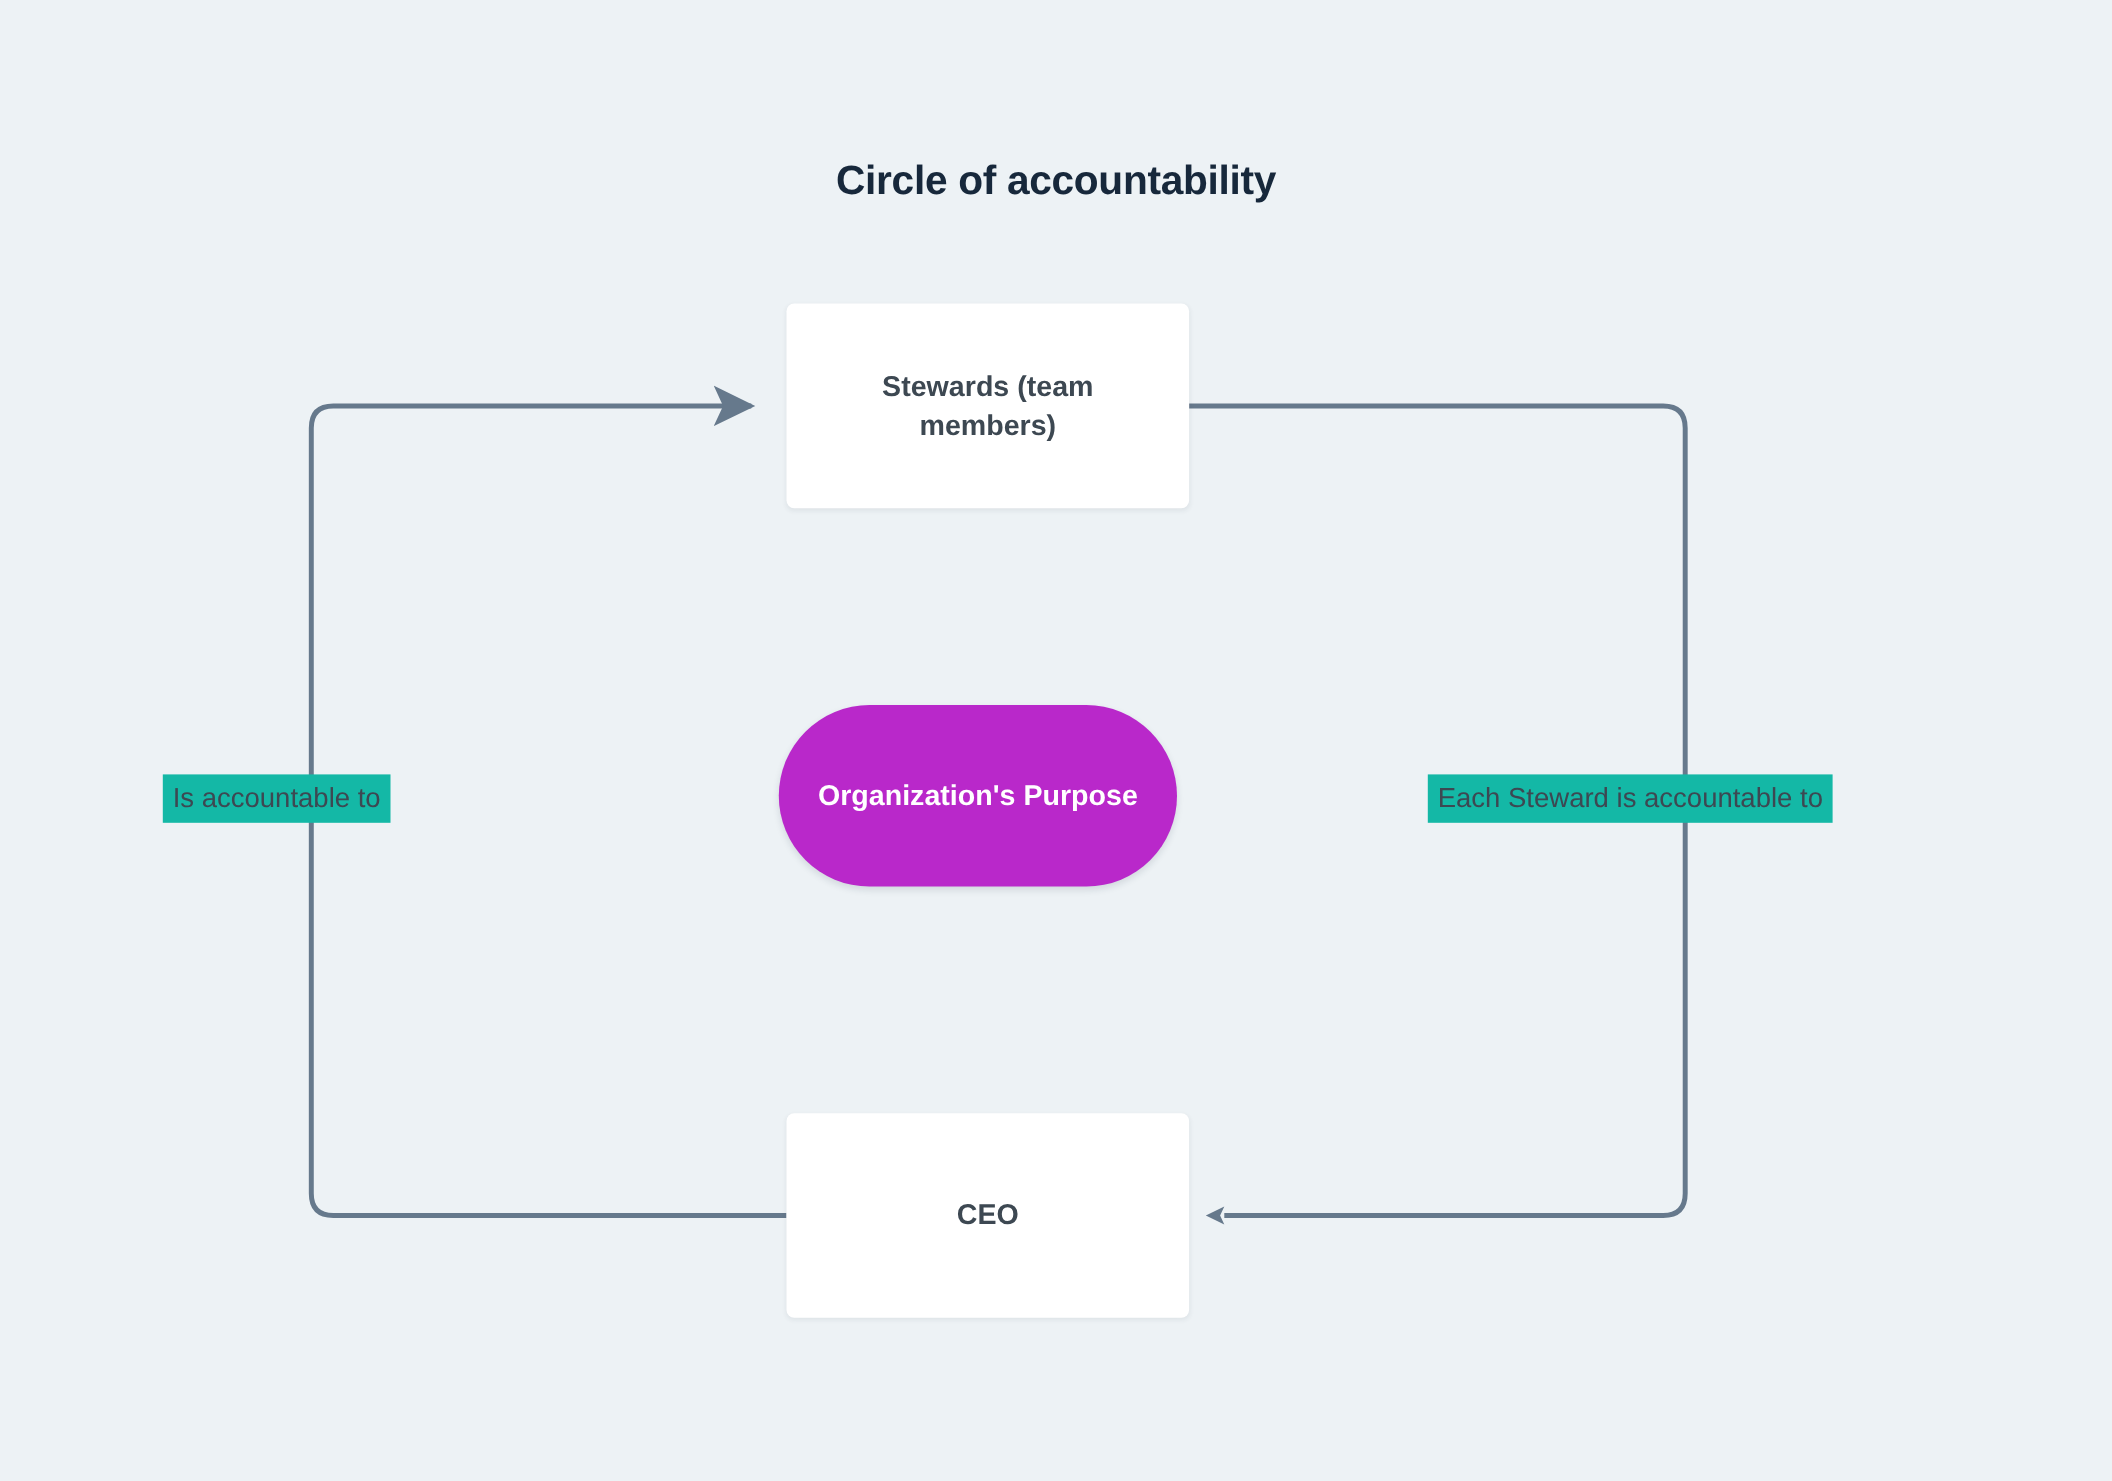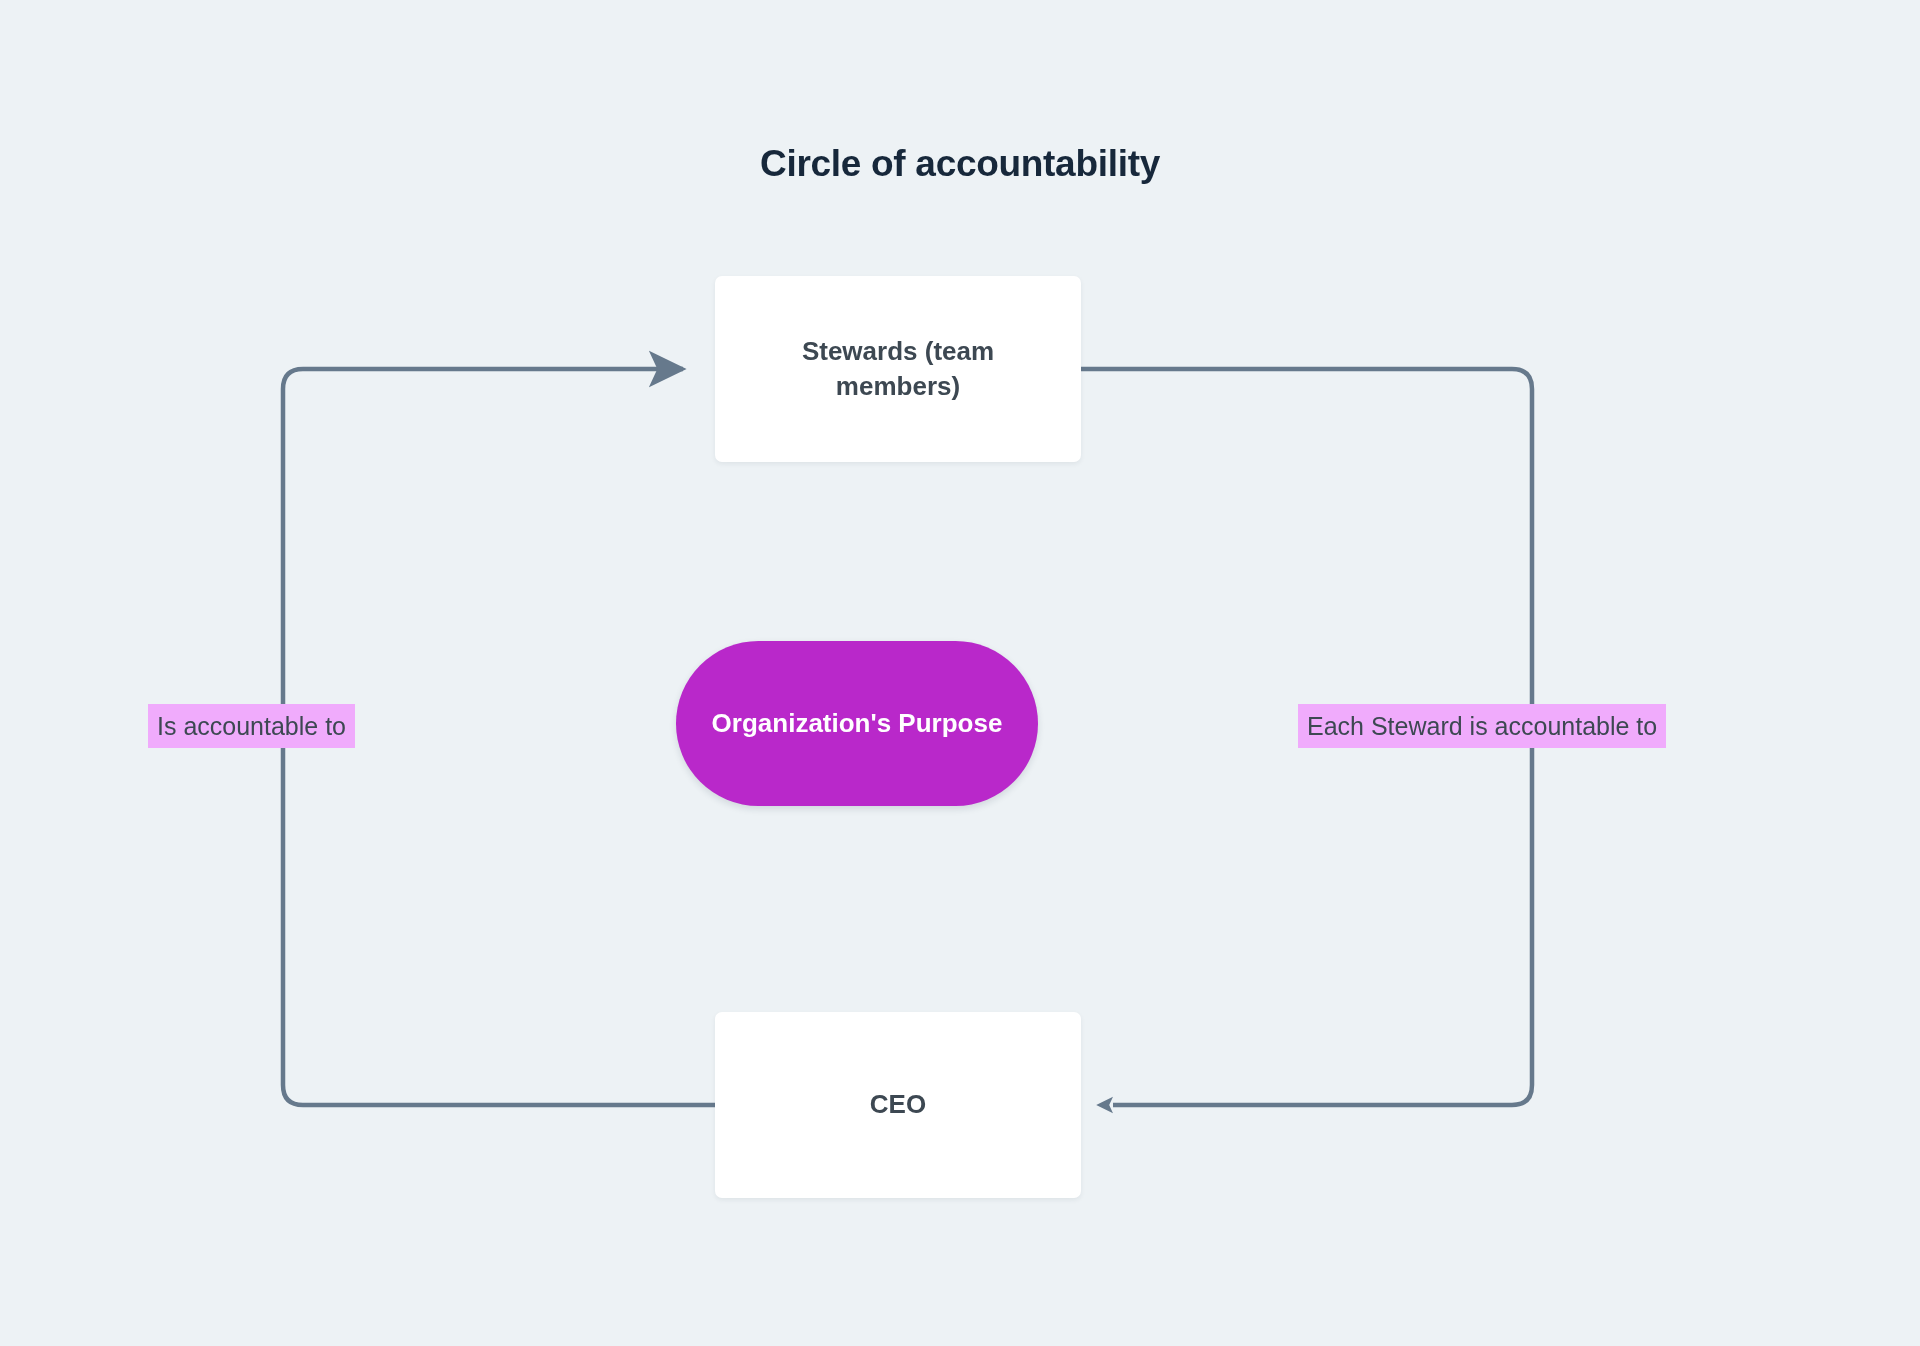--- a/index.html
+++ b/index.html
@@ -75,21 +75,21 @@
     left: 715px;
     top: 1012px;
     width: 366px;
     height: 186px;
     text-align: center;
   }
 
   
   #node-purpose {
     position: absolute;
-    left: 676px;
+    left: 708px;
     top: 641px;
     width: 362px;
     height: 165px;
     background: #b928ca;
     border-radius: 83px;
     display: flex;
     align-items: center;
     justify-content: center;
     text-align: center;
     box-shadow: 0 3px 7px rgba(23, 40, 59, 0.13);
@@ -101,21 +101,21 @@
     font-weight: bold;
     color: #ffffff;
     line-height: 1.34;
   }
 
   
   .edge-label {
     position: absolute;
     font-size: 25px;
     color: #3d4852;
-    background: #f0abfc;
+    background: #14b8a6;
     white-space: nowrap;
     line-height: 1.2;
     padding: 7px 9px;
   }
   #edge-label-left {
     left: 148px;
     top: 726px;
     transform: translateY(-50%);
   }
   #edge-label-right {

